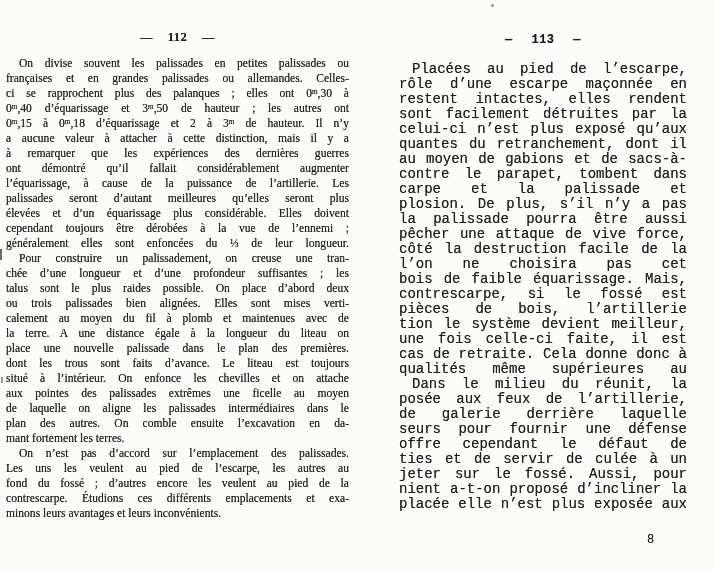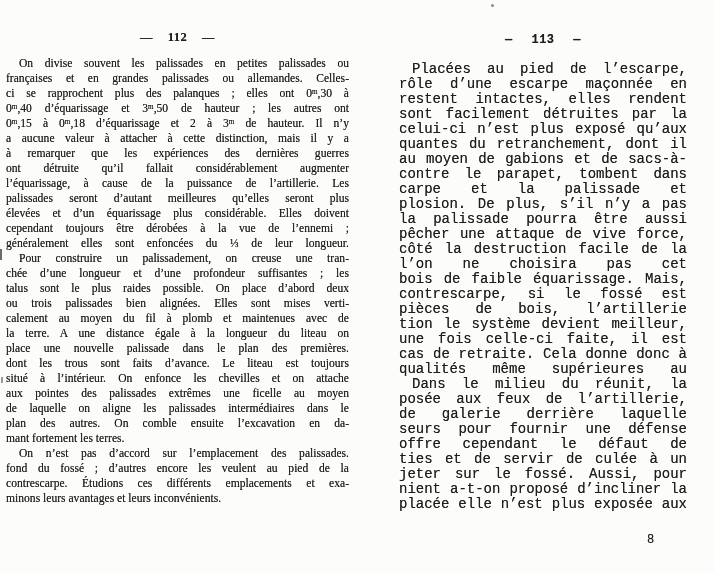--- a/index.html
+++ b/index.html
@@ -76,40 +76,41 @@
 <div class="page" id="page-112">
   <div class="page-header">— 112 —</div>
   <div class="text-column">
       <div class="line indent">On divise souvent les palissades en petites palissades ou</div>
       <div class="line">françaises et en grandes palissades ou allemandes. Celles-</div>
       <div class="line">ci se rapprochent plus des palanques ; elles ont 0<sup>m</sup>,30 à</div>
       <div class="line">0<sup>m</sup>,40 d’équarissage et 3<sup>m</sup>,50 de hauteur ; les autres ont</div>
       <div class="line">0<sup>m</sup>,15 à 0<sup>m</sup>,18 d’équarissage et 2 à 3<sup>m</sup> de hauteur. Il n’y</div>
       <div class="line">a aucune valeur à attacher à cette distinction, mais il y a</div>
       <div class="line">à remarquer que les expériences des dernières guerres</div>
-      <div class="line">ont détruite qu’il fallait considérablement augmenter</div>
+      <div class="line">ont démontré qu’il fallait considérablement augmenter</div>
       <div class="line">l’équarissage, à cause de la puissance de l’artillerie. Les</div>
       <div class="line">palissades seront d’autant meilleures qu’elles seront plus</div>
       <div class="line">élevées et d’un équarissage plus considérable. Elles doivent</div>
       <div class="line">cependant toujours être dérobées à la vue de l’ennemi ;</div>
       <div class="line">généralement elles sont enfoncées du ⅓ de leur longueur.</div>
       <div class="line indent">Pour construire un palissadement, on creuse une tran-</div>
       <div class="line">chée d’une longueur et d’une profondeur suffisantes ; les</div>
       <div class="line">talus sont le plus raides possible. On place d’abord deux</div>
       <div class="line">ou trois palissades bien alignées. Elles sont mises verti-</div>
       <div class="line">calement au moyen du fil à plomb et maintenues avec de</div>
       <div class="line">la terre. A une distance égale à la longueur du liteau on</div>
       <div class="line">place une nouvelle palissade dans le plan des premières.</div>
       <div class="line">dont les trous sont faits d’avance. Le liteau est toujours</div>
       <div class="line">situé à l’intérieur. On enfonce les chevilles et on attache</div>
       <div class="line">aux pointes des palissades extrêmes une ficelle au moyen</div>
       <div class="line">de laquelle on aligne les palissades intermédiaires dans le</div>
       <div class="line">plan des autres. On comble ensuite l’excavation en da-</div>
       <div class="line par-end">mant fortement les terres.</div>
       <div class="line indent">On n’est pas d’accord sur l’emplacement des palissades.</div>
+      <div class="line">Les uns les veulent au pied de l’escarpe, les autres au</div>
       <div class="line">fond du fossé ; d’autres encore les veulent au pied de la</div>
       <div class="line">contrescarpe. Étudions ces différents emplacements et exa-</div>
       <div class="line par-end">minons leurs avantages et leurs inconvénients.</div>
     </div>
 </div>
 
 <div class="page" id="page-113">
   <div class="page-header">— 113 —</div>
   <div class="text-column">
       <div class="line indent">Placées au pied de l’escarpe, les palissades jouent le</div>

